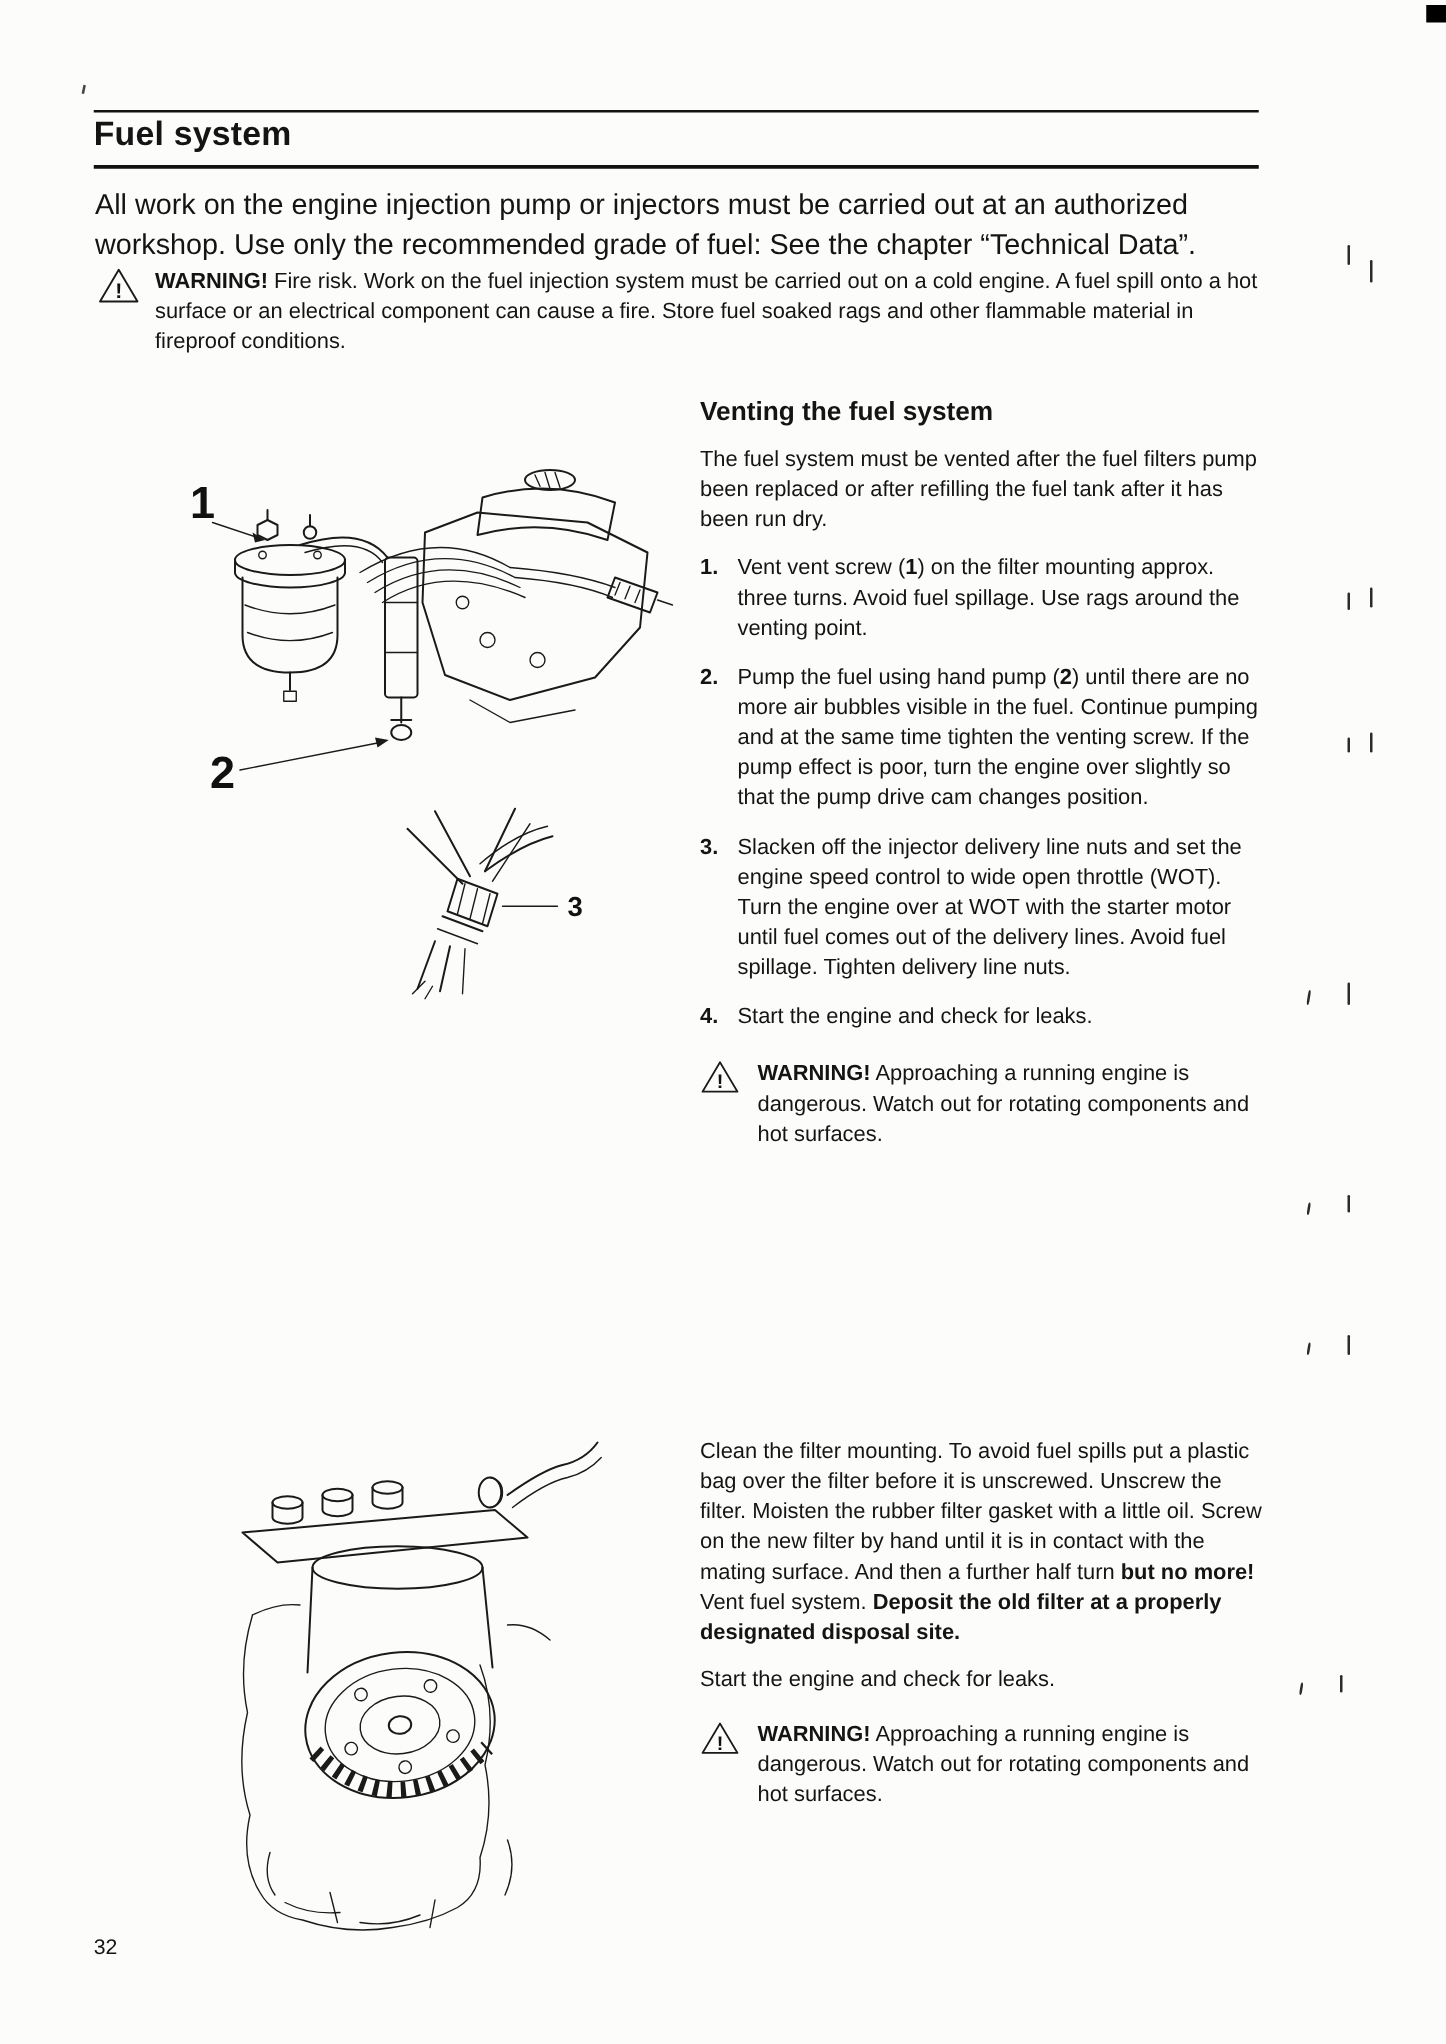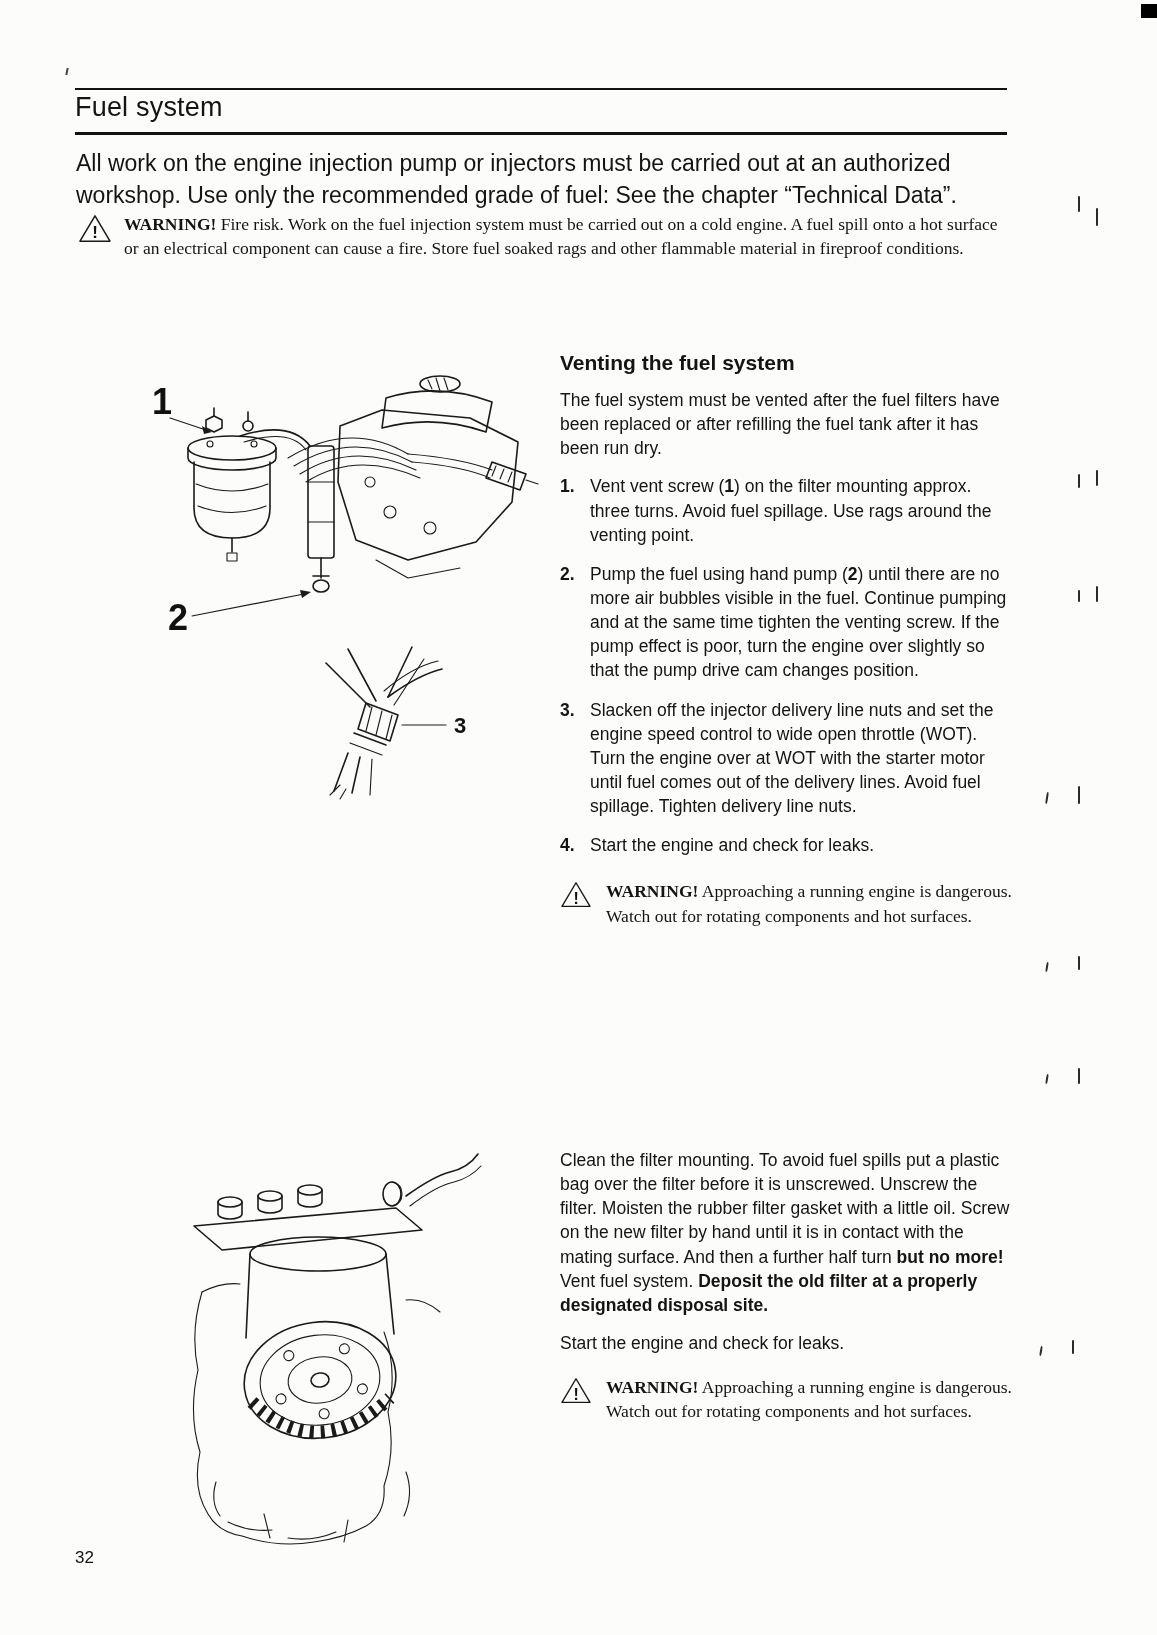--- a/index.html
+++ b/index.html
@@ -9,31 +9,31 @@
     width: 1157px; height: 1635px;
     margin: 0 auto;
     background: #fcfcfa;
     font-family: "Liberation Sans", sans-serif;
     color: #141414;
     overflow: hidden;
   }
   .rule { position: absolute; left: 75px; width: 932px; background: #111; }
   .rule-top { top: 88px; height: 2px; }
   .rule-bottom { top: 132px; height: 3px; }
-  .title { position: absolute; left: 75px; top: 92px; margin: 0; font-size: 27px; font-weight: normal; letter-spacing: .2px; }
+  .title { position: absolute; left: 75px; top: 92px; margin: 0; font-size: 27px; font-weight: bold; letter-spacing: .2px; }
   .intro { position: absolute; left: 76px; top: 148px; width: 918px; margin: 0; font-size: 23px; line-height: 1.38; }
 
   .warning { display: flex; gap: 12px; align-items: flex-start; }
   .warning-top { position: absolute; left: 78px; top: 212px; width: 930px; }
   .warn-icon { flex: 0 0 34px; padding-top: 2px; }
   .warn-icon svg { display: block; }
-  .warn-text { margin: 0; font-size: 17.5px; line-height: 1.38; font-family: Liberation Serif, serif; }
+  .warn-text { margin: 0; font-size: 17.5px; line-height: 1.38; }
 
   .col-right { position: absolute; left: 560px; width: 452px; font-size: 17.5px; line-height: 1.38; }
-  .venting-section { top: 349px; }
+  .venting-section { top: 316px; }
   .filter-section { top: 1148px; }
   h2.sec-heading { margin: 0 0 10px 0; font-size: 21px; font-weight: bold; }
   p.body { margin: 0 0 14px 0; }
   ol.steps { list-style: none; margin: 6px 0 0 0; padding: 0; }
   ol.steps li { position: relative; padding-left: 30px; margin-bottom: 15px; }
   .step-num { position: absolute; left: 0; top: 0; font-weight: bold; }
   .warning-inline { margin-top: 22px; }
   .check-para { margin: 18px 0 0 0; }
   .warning-inline2 { margin-top: 20px; }
 
@@ -166,21 +166,21 @@
       <line class="ln thin" x1="82" y1="114" x2="80" y2="150"></line>
       <line class="ln thin" x1="50" y1="140" x2="40" y2="150"></line>
       <line class="ln thin" x1="56" y1="144" x2="50" y2="154"></line>
       <line class="ln thin" x1="112" y1="80" x2="156" y2="80"></line>
       <text class="lbl-sm" x="164" y="88">3</text>
     </svg>
   </div>
 
   <section class="col-right venting-section">
     <h2 class="sec-heading">Venting the fuel system</h2>
-    <p class="body">The fuel system must be vented after the fuel filters have been replaced or after refilling the fuel tank after it has been run dry.</p>
+    <p class="body">The fuel system must be vented after the fuel filters pump been replaced or after refilling the fuel tank after it has been run dry.</p>
     <ol class="steps">
       <li class="step">
         <b class="step-num">1.</b>
         <span class="step-body"><span>Vent vent screw (</span><b>1</b><span>) on the filter mounting approx. three turns. Avoid fuel spillage. Use rags around the venting point.</span></span>
       </li>
       <li class="step">
         <b class="step-num">2.</b>
         <span class="step-body"><span>Pump the fuel using hand pump (</span><b>2</b><span>) until there are no more air bubbles visible in the fuel. Continue pumping and at the same time tighten the venting screw. If the pump effect is poor, turn the engine over slightly so that the pump drive cam changes position.</span></span>
       </li>
       <li class="step">

